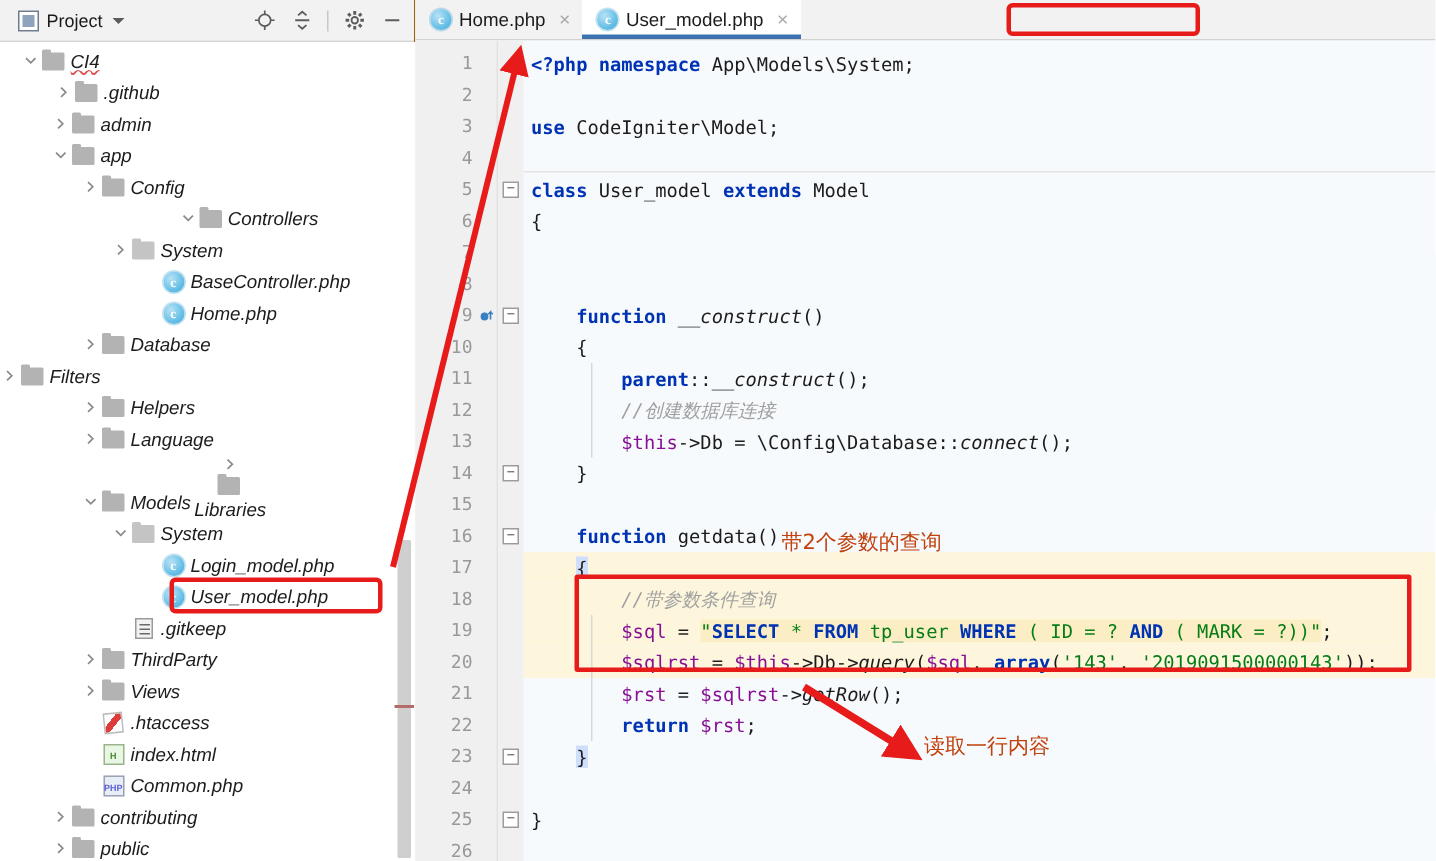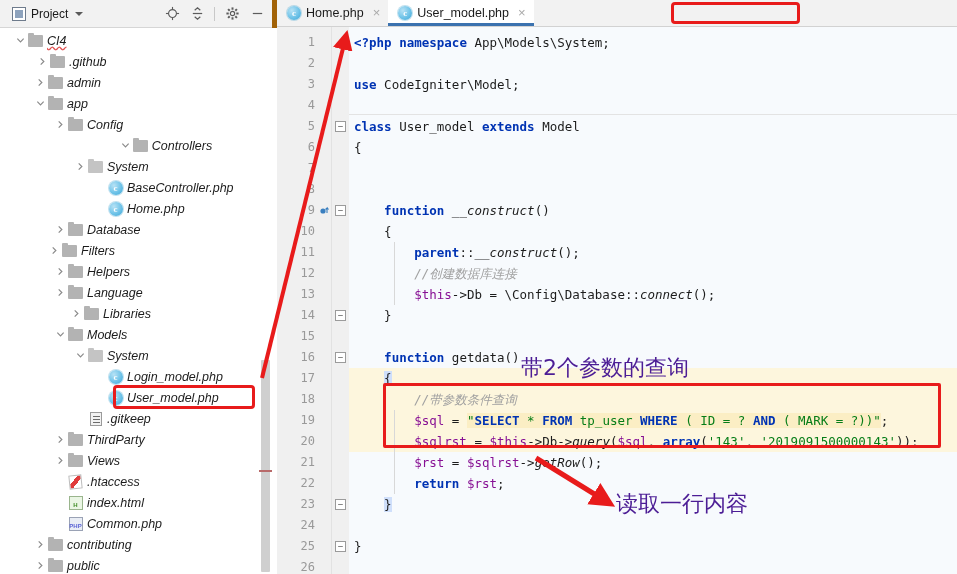--- a/index.html
+++ b/index.html
@@ -17,21 +17,21 @@
     flex-direction: row;
     background: #ffffff;
   }
 
   
   #project-panel {
     width: 277px;
     height: 574px;
     background: #ffffff;
     position: relative;
-    border-right: 5px solid #a16207;
+    border-right: 1px solid #a16207;
     flex: none;
   }
   #project-toolbar {
     height: 28px;
     background: #f2f2f2;
     border-bottom: 1px solid #d6d6d6;
     display: flex;
     align-items: center;
     padding: 0 4px 0 8px;
     position: relative;
@@ -374,22 +374,22 @@
 
   
   .anno-box {
     position: absolute;
     border: 3px solid #e81b1b;
     border-radius: 2px;
     pointer-events: none;
   }
   .anno-text {
     position: absolute;
-    color: #4c1d95;
-    font-size: 22px;
+    color: #c2410c;
+    font-size: 14px;
     font-family: "DejaVu Sans", sans-serif;
     white-space: nowrap;
     pointer-events: none;
   }
   #overlay-svg {
     position: absolute;
     left: 0; top: 0;
     width: 957px; height: 574px;
     pointer-events: none;
   }
@@ -544,21 +544,21 @@
           <span class="twisty">
             <svg width="9" height="9" viewBox="0 0 10 10">
               <polyline points="3,1.5 6.5,5 3,8.5" fill="none" stroke="#8a8a8a" stroke-width="1.3"></polyline>
             </svg>
           </span>
           <span class="ico">
             <span class="folder"></span>
           </span>
           <span class="lbl">Database</span>
         </div>
-        <div class="row" style=" margin-left: 48px;">
+        <div class="row" style="">
           <span class="twisty">
             <svg width="9" height="9" viewBox="0 0 10 10">
               <polyline points="3,1.5 6.5,5 3,8.5" fill="none" stroke="#8a8a8a" stroke-width="1.3"></polyline>
             </svg>
           </span>
           <span class="ico">
             <span class="folder"></span>
           </span>
           <span class="lbl">Filters</span>
         </div>
@@ -577,21 +577,21 @@
           <span class="twisty">
             <svg width="9" height="9" viewBox="0 0 10 10">
               <polyline points="3,1.5 6.5,5 3,8.5" fill="none" stroke="#8a8a8a" stroke-width="1.3"></polyline>
             </svg>
           </span>
           <span class="ico">
             <span class="folder"></span>
           </span>
           <span class="lbl">Language</span>
         </div>
-        <div class="row" style="padding-left: 70px;">
+        <div class="row" style="padding-left: 30px; flex-direction: column;">
           <span class="twisty">
             <svg width="9" height="9" viewBox="0 0 10 10">
               <polyline points="3,1.5 6.5,5 3,8.5" fill="none" stroke="#8a8a8a" stroke-width="1.3"></polyline>
             </svg>
           </span>
           <span class="ico">
             <span class="folder"></span>
           </span>
           <span class="lbl">Libraries</span>
         </div>

